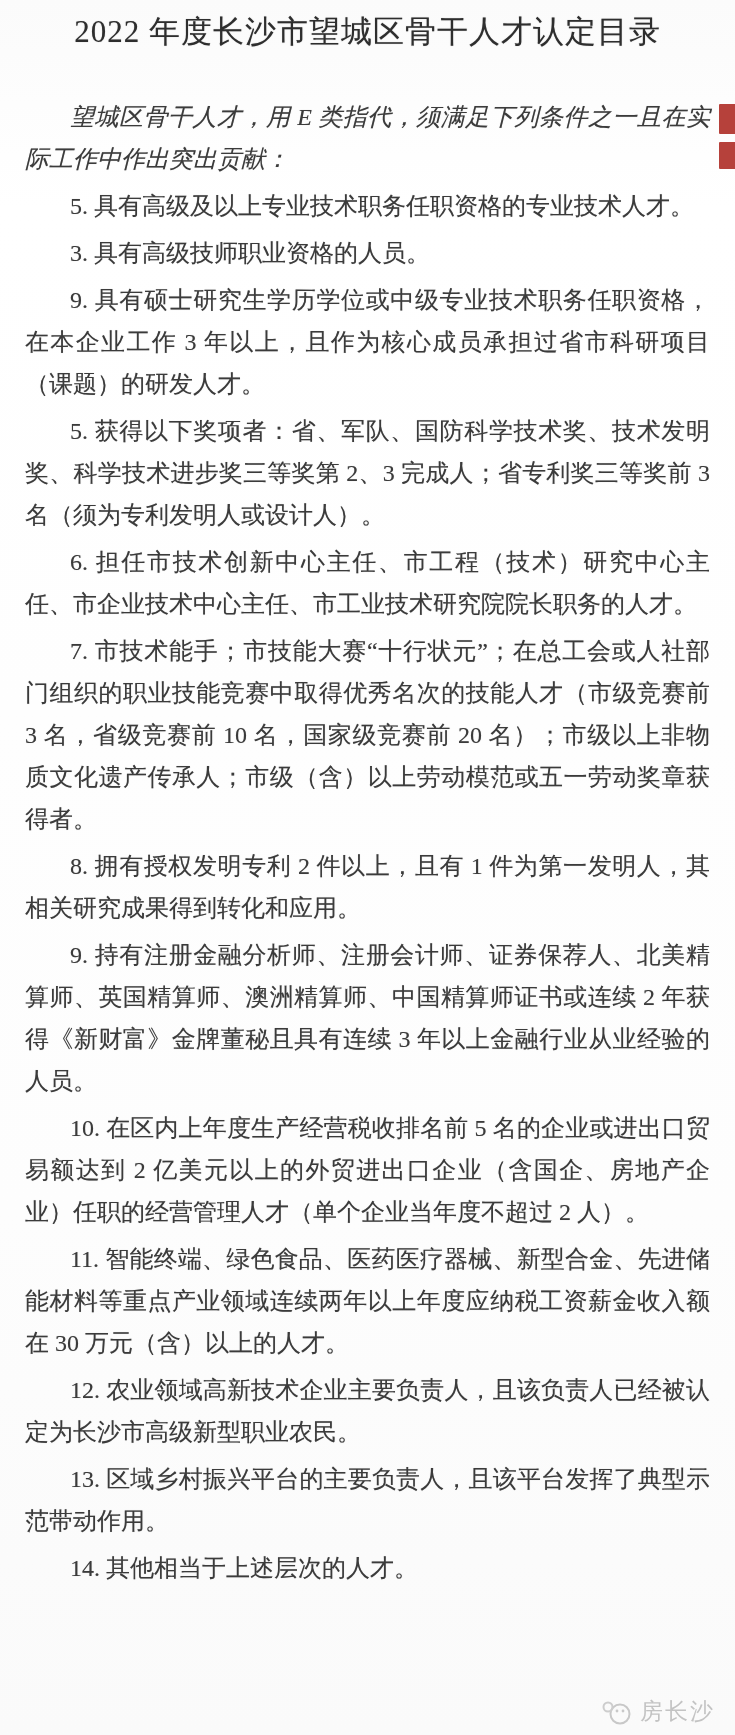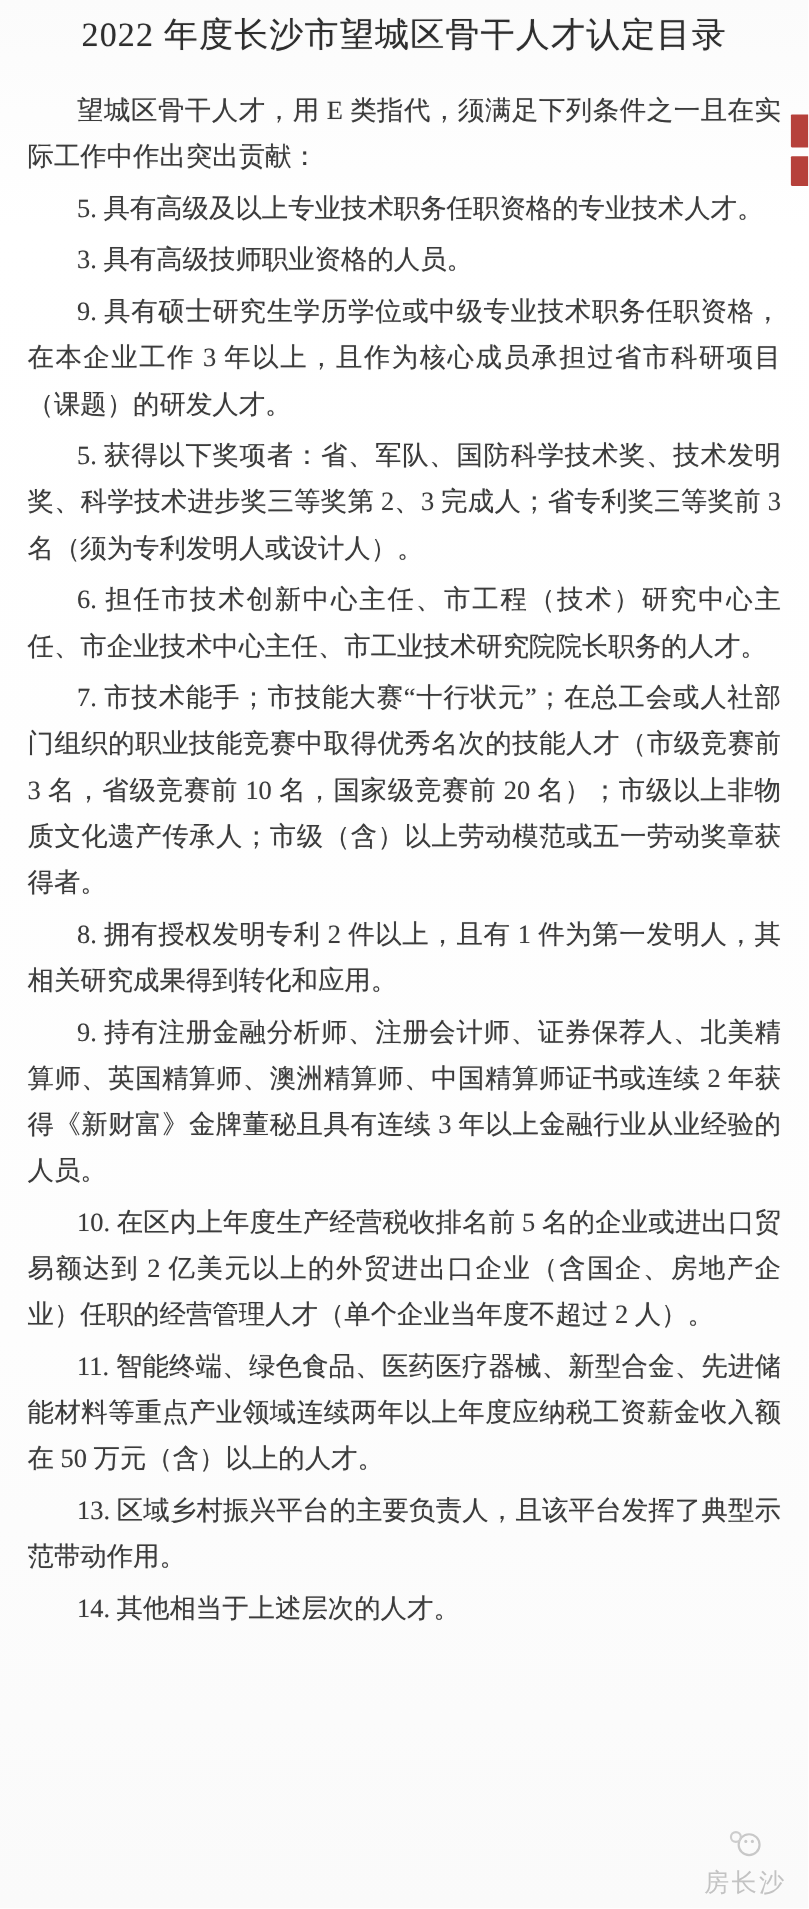--- a/index.html
+++ b/index.html
@@ -32,21 +32,22 @@
   .body-text p {
     margin: 0 0 5px 0;
     font-size: 24px;
     line-height: 42px;
     text-align: justify;
     text-indent: 45px;
     color: #3b3b3b;
     text-shadow: 0 0 0.7px rgba(70,70,70,0.45);
   }
   .body-text p.intro {
-    margin-top: 28px;
+    margin-top: 44px;
+    font-style: italic;
   }
   .red-mark {
     position: absolute;
     right: 0;
     width: 16px;
     background: #b23730;
     opacity: 0.95;
     border-radius: 1px 0 0 1px;
   }
   .red-mark.mark-1 { top: 104px; height: 30px; }
@@ -55,21 +56,20 @@
     position: absolute;
     right: 20px;
     bottom: 8px;
     display: flex;
     align-items: center;
     gap: 7px;
     color: #c3c3c3;
     font-size: 23px;
     letter-spacing: 2px;
     font-family: Liberation Sans, sans-serif;
-    flex-direction: column;
   }
   .watermark .logo { display: inline-block; line-height: 0; }
 </style>
 </head>
 <body>
 
 <div class="page">
 
   <h1 class="doc-title">2022 年度长沙市望城区骨干人才认定目录</h1>
 
@@ -80,21 +80,22 @@
     <p class="intro">望城区骨干人才，用 E 类指代，须满足下列条件之一且在实际工作中作出突出贡献：</p>
     <p>5. 具有高级及以上专业技术职务任职资格的专业技术人才。</p>
     <p>3. 具有高级技师职业资格的人员。</p>
     <p>9. 具有硕士研究生学历学位或中级专业技术职务任职资格，在本企业工作 3 年以上，且作为核心成员承担过省市科研项目（课题）的研发人才。</p>
     <p>5. 获得以下奖项者：省、军队、国防科学技术奖、技术发明奖、科学技术进步奖三等奖第 2、3 完成人；省专利奖三等奖前 3 名（须为专利发明人或设计人）。</p>
     <p>6. 担任市技术创新中心主任、市工程（技术）研究中心主任、市企业技术中心主任、市工业技术研究院院长职务的人才。</p>
     <p>7. 市技术能手；市技能大赛“十行状元”；在总工会或人社部门组织的职业技能竞赛中取得优秀名次的技能人才（市级竞赛前 3 名，省级竞赛前 10 名，国家级竞赛前 20 名）；市级以上非物质文化遗产传承人；市级（含）以上劳动模范或五一劳动奖章获得者。</p>
     <p>8. 拥有授权发明专利 2 件以上，且有 1 件为第一发明人，其相关研究成果得到转化和应用。</p>
     <p>9. 持有注册金融分析师、注册会计师、证券保荐人、北美精算师、英国精算师、澳洲精算师、中国精算师证书或连续 2 年获得《新财富》金牌董秘且具有连续 3 年以上金融行业从业经验的人员。</p>
     <p>10. 在区内上年度生产经营税收排名前 5 名的企业或进出口贸易额达到 2 亿美元以上的外贸进出口企业（含国企、房地产企业）任职的经营管理人才（单个企业当年度不超过 2 人）。</p>
-    <p>11. 智能终端、绿色食品、医药医疗器械、新型合金、先进储能材料等重点产业领域连续两年以上年度应纳税工资薪金收入额在 50 万元（含）以上的人才。</p>
+    <p>11. 智能终端、绿色食品、医药医疗器械、新型合金、先进储能材料等重点产业领域连续两年以上年度应纳税工资薪金收入额在 30 万元（含）以上的人才。</p>
+    <p>12. 农业领域高新技术企业主要负责人，且该负责人已经被认定为长沙市高级新型职业农民。</p>
     <p>13. 区域乡村振兴平台的主要负责人，且该平台发挥了典型示范带动作用。</p>
     <p>14. 其他相当于上述层次的人才。</p>
   </div>
 
   <div class="watermark">
     <span class="logo">
       <svg width="32" height="28" viewBox="0 0 32 28">
         <circle cx="19" cy="16" r="9.5" fill="none" stroke="#c8c8c8" stroke-width="2"></circle>
         <circle cx="7" cy="9" r="4.5" fill="none" stroke="#cdcdcd" stroke-width="2"></circle>
         <circle cx="16" cy="13" r="1.4" fill="#c8c8c8"></circle>

